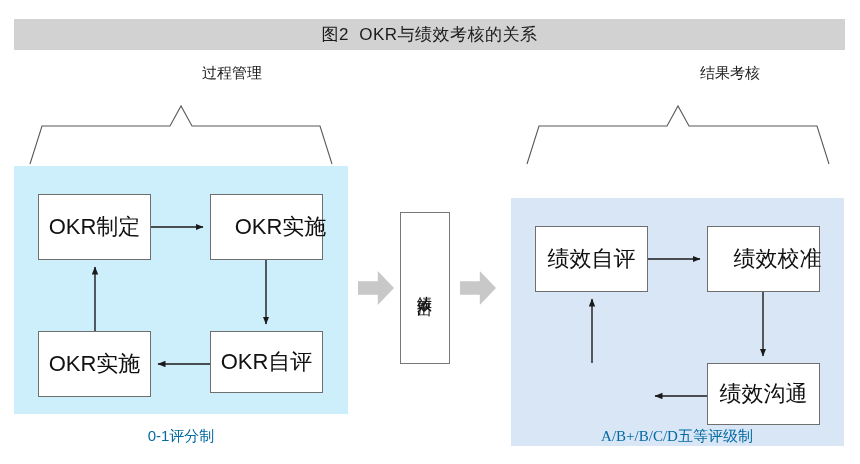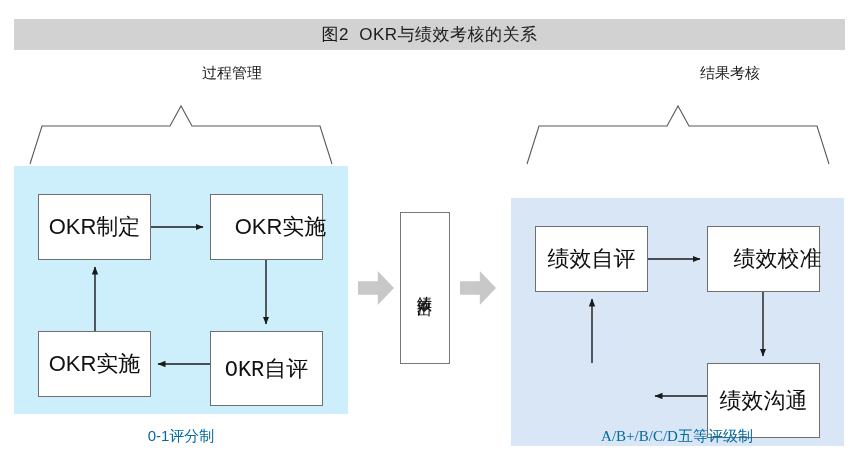--- a/index.html
+++ b/index.html
@@ -86,21 +86,21 @@
     display: flex;
     align-items: center;
     justify-content: center;
     font-size: 22px;
     color: #111111;
     white-space: nowrap;
   }
   
   .n-tl { left: 24px;  top: 28px;  width: 113px; height: 66px; }
   .n-tr { left: 196px; top: 28px;  width: 113px; height: 66px; padding-left: 28px; }
-  .n-br { left: 196px; top: 165px; width: 113px; height: 75px; font-family: Liberation Mono, monospace; }
+  .n-br { left: 196px; top: 165px; width: 113px; height: 62px; }
   .n-bl { left: 24px;  top: 165px; width: 113px; height: 66px; }
 
   
   .conn {
     position: absolute;
     left: 0;
     top: 0;
     pointer-events: none;
   }
 

